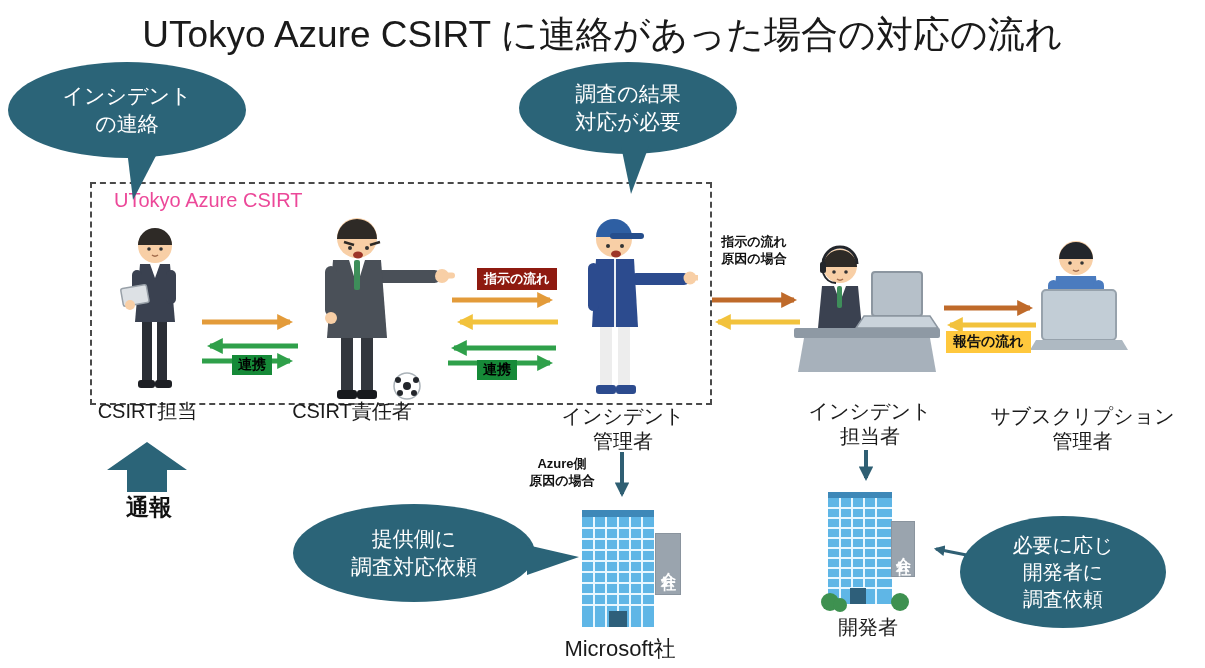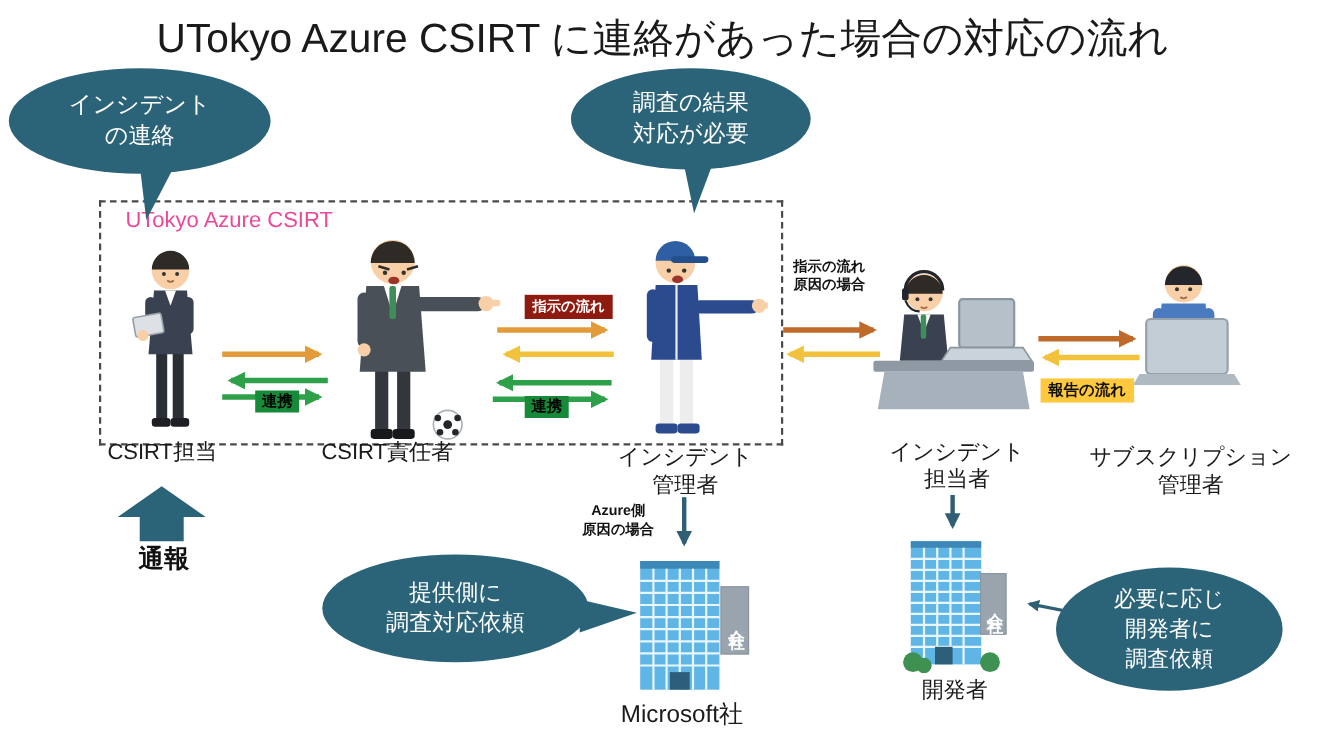--- a/index.html
+++ b/index.html
@@ -51,21 +51,21 @@
   .l4{left:800px;top:399px;width:140px;}
   .l5{left:980px;top:404px;width:205px;}
 
   .overlay{position:absolute;left:0;top:0;width:1205px;height:668px;z-index:4;pointer-events:none;}
 
   .badge{position:absolute;font-weight:bold;z-index:5;padding:2px 7px;}
   .badge.red{left:477px;top:268px;background:var(--badge-red);color:#fff;font-size:13px;}
   .badge.green{background:var(--badge-green);color:#000000;font-size:14px;padding:1px 6px;}
   .g1{left:232px;top:355px;}
   .g2{left:477px;top:360px;}
-  .badge.yellow{left:946px;top:344px;background:var(--badge-yellow);color:#111;font-size:14px;}
+  .badge.yellow{left:946px;top:331px;background:var(--badge-yellow);color:#111;font-size:14px;}
 
   .note{position:absolute;font-size:13px;font-weight:bold;color:#111;text-align:center;line-height:1.3;z-index:5;}
   .note-user{left:700px;top:234px;width:108px;}
   .note-azure{left:512px;top:456px;width:100px;}
   .report-label{position:absolute;left:104px;top:492px;width:90px;text-align:center;font-size:23px;font-weight:bold;color:#111;z-index:5;}
 
   .building{position:absolute;z-index:3;}
   .bldg-ms{left:570px;top:502px;width:112px;height:133px;}
   .bldg-dev{left:820px;top:486px;width:92px;height:126px;}
   .building svg{width:100%;height:100%;display:block;}

